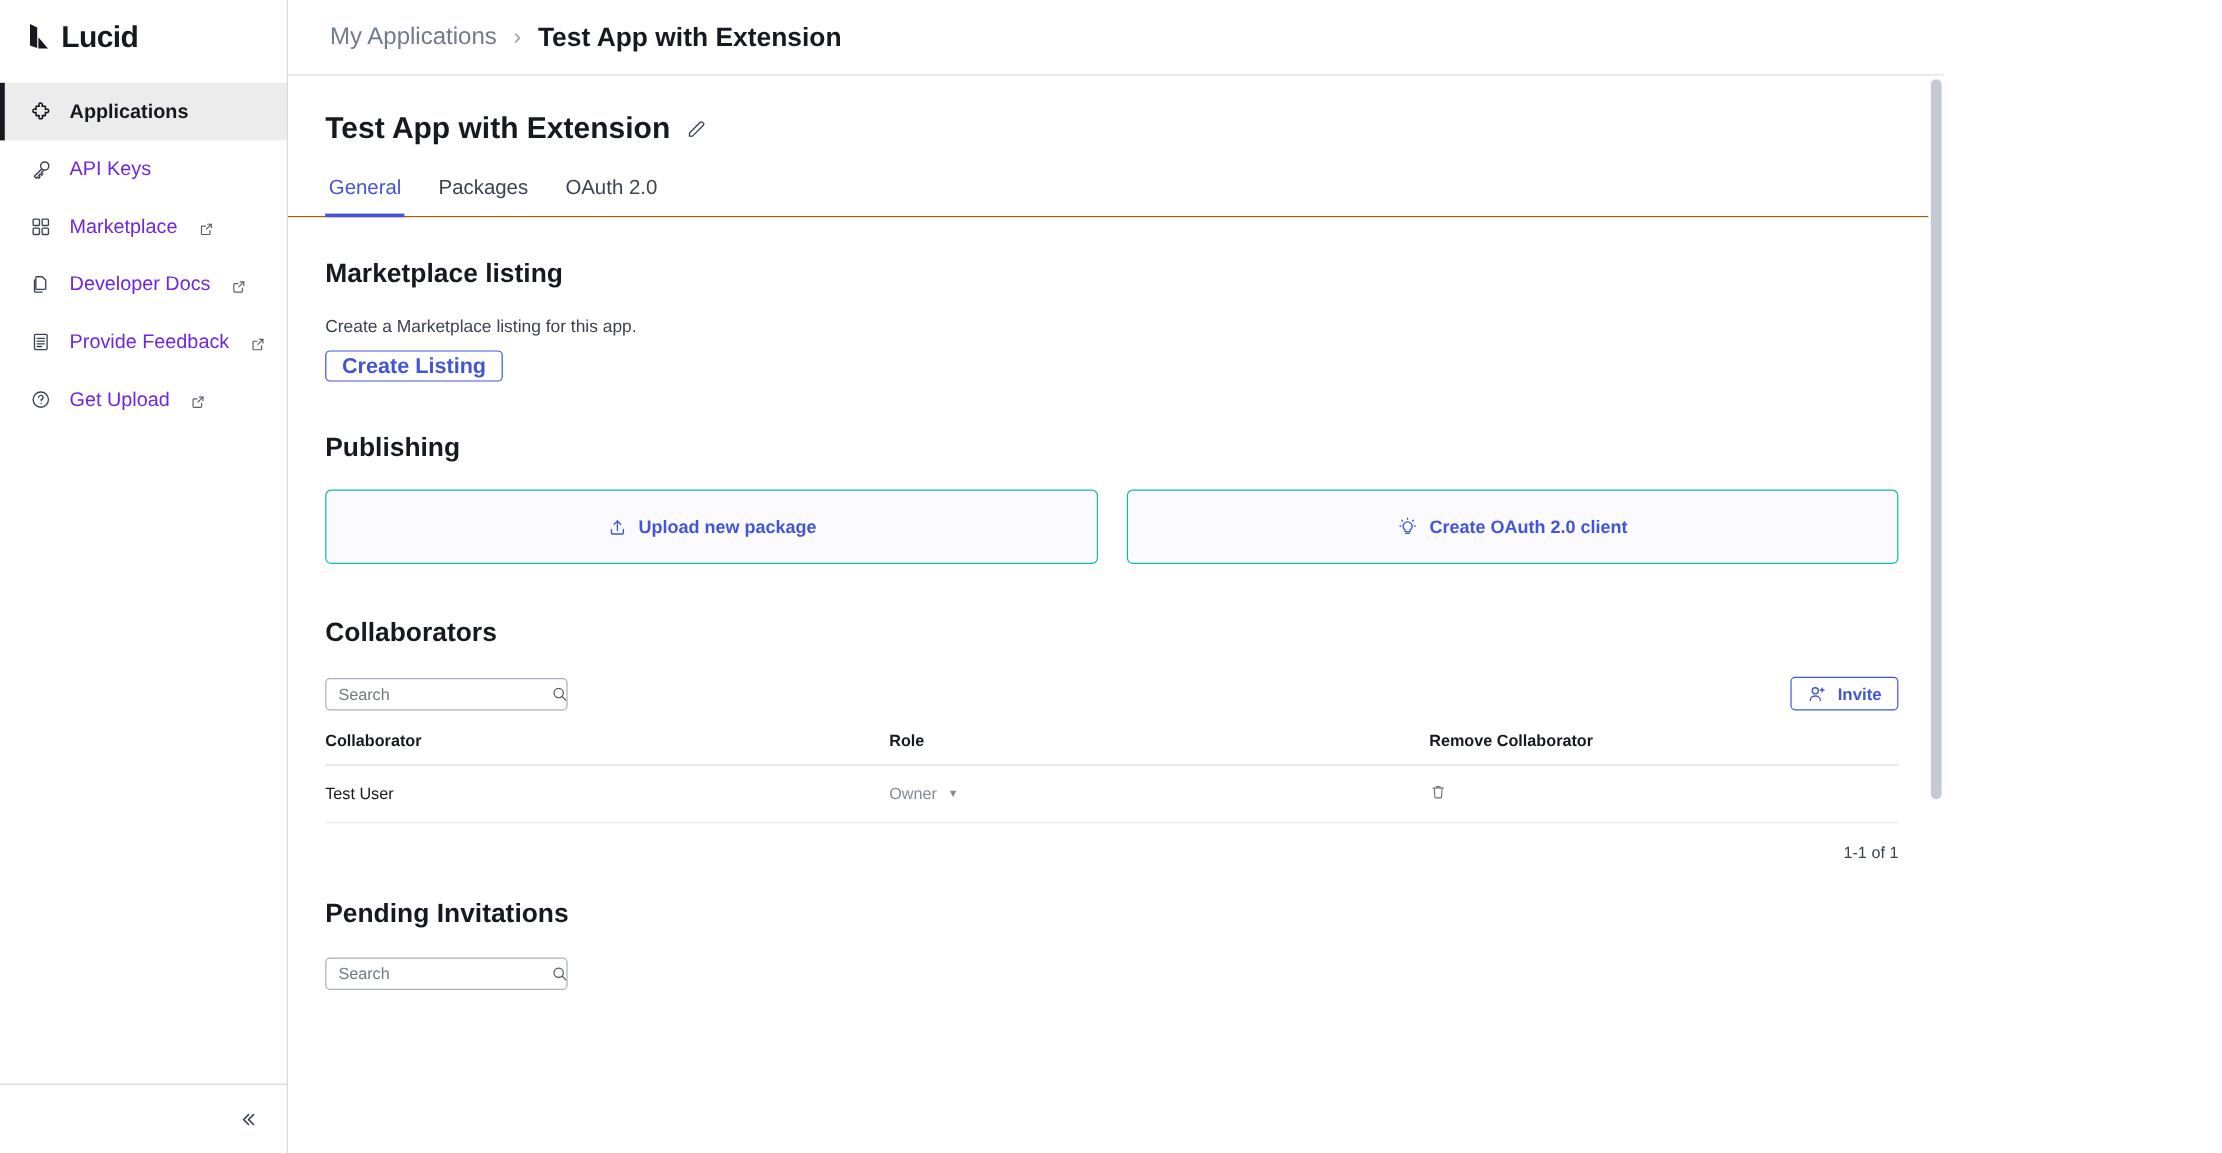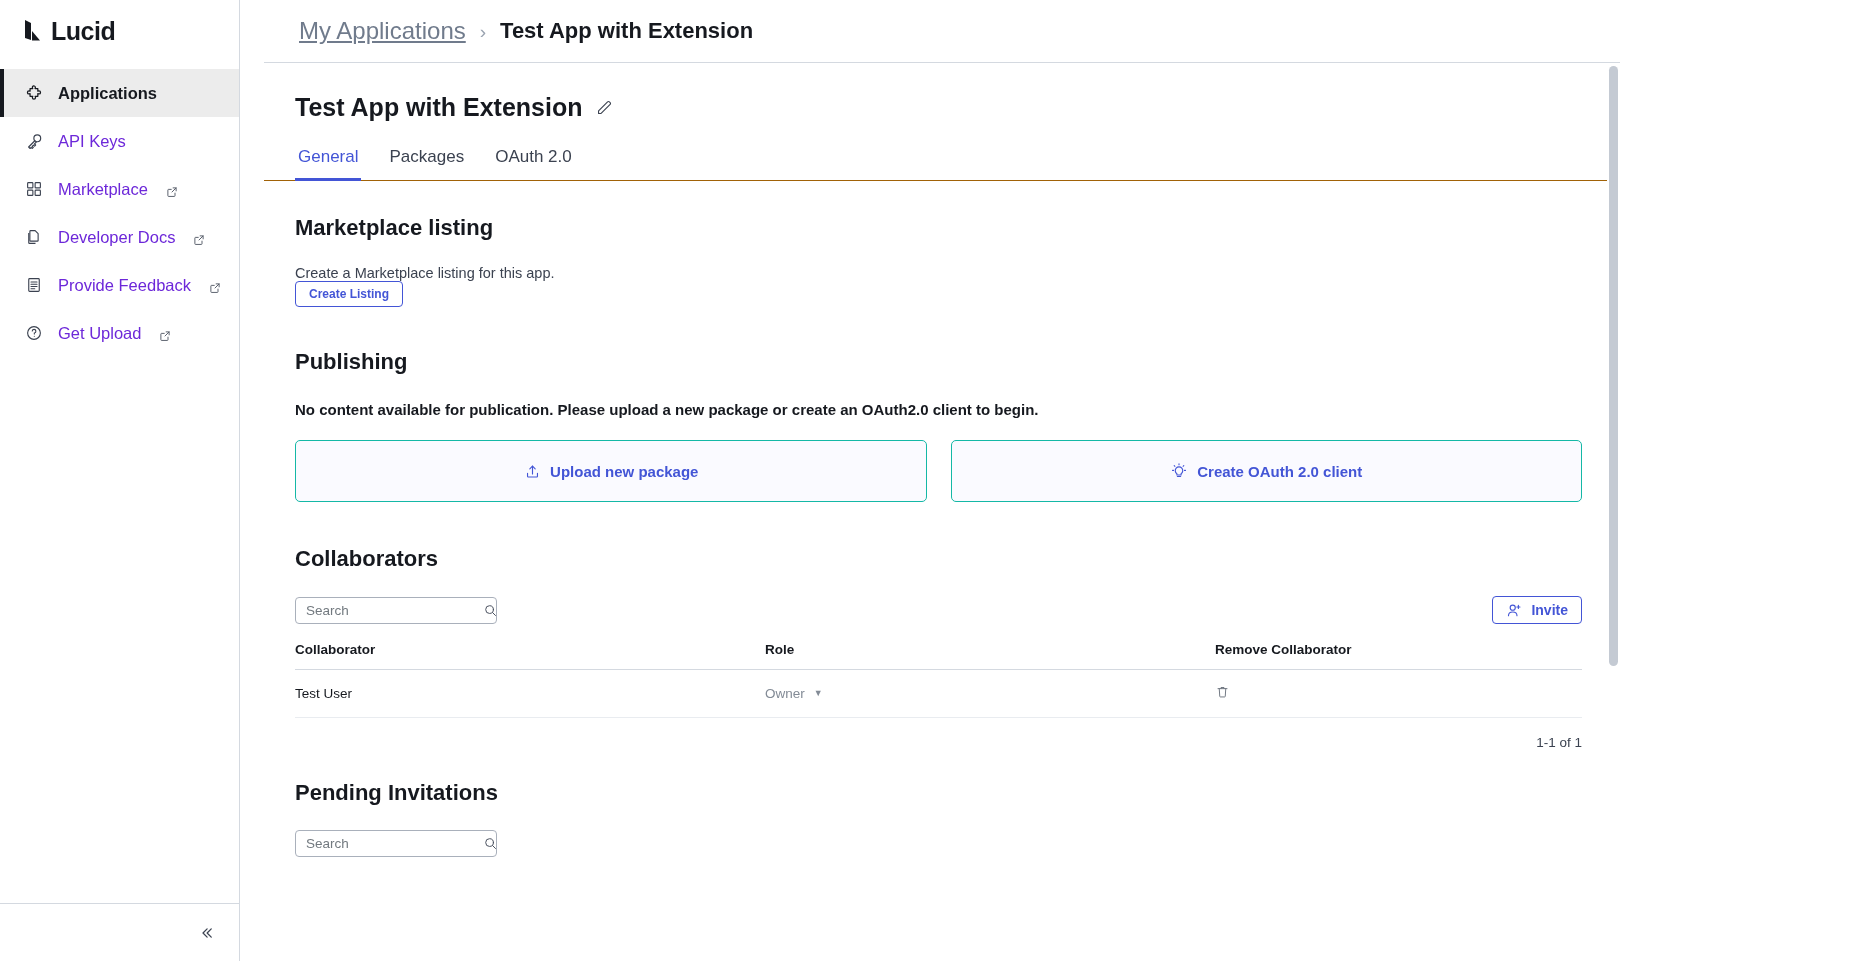--- a/index.html
+++ b/index.html
@@ -4,21 +4,21 @@
 <title>Lucid Developer Portal</title>
 <style>
   * { box-sizing: border-box; margin: 0; padding: 0; }
   html, body {
     width: 1852px; height: 961px;
     overflow: hidden;
     background: #ffffff;
     font-family: "Liberation Sans", sans-serif;
     color: #1f2532;
   }
-  .app { display: flex; width: 1620px; height: 961px; position: relative; gap: 24px; }
+  .app { display: flex; width: 1620px; height: 961px; position: relative; }
 
   
   .sidebar {
     width: 240px;
     min-width: 240px;
     height: 961px;
     background: #ffffff;
     border-right: 1px solid #d4d9e0;
     display: flex;
     flex-direction: column;
@@ -89,24 +89,23 @@
   }
   .topbar {
     height: 63px;
     border-bottom: 1px solid #d4d9e0;
     display: flex;
     align-items: center;
     padding-left: 35px;
   }
   .breadcrumb { display: flex; align-items: center; gap: 14px; }
   .bc-link {
-    font-size: 24px;
+    font-size: 20px;
     color: #707b8c;
     cursor: pointer;
-    text-decoration: underline;
   }
   .bc-sep { color: #9aa3b0; font-size: 19px; line-height: 1; }
   .bc-current { font-size: 22px; font-weight: bold; color: #16191f; }
 
   .content {
     padding: 0 0 0 0;
     height: 898px;
     overflow: hidden;
     position: relative;
   }
@@ -141,31 +140,31 @@
 
   .section { padding-left: 31px; padding-right: 38px; }
   .section-title {
     font-size: 22px;
     font-weight: bold;
     color: #16191f;
   }
   .sec-marketplace { padding-top: 34px; }
   .sec-desc { font-size: 14.5px; color: #3b4250; margin-top: 24px; }
   .btn-outline {
-    margin-top: 0;
+    margin-top: 11px;
     display: inline-flex;
     align-items: center;
     justify-content: center;
     height: 26px;
     padding: 0 13px;
     border: 1px solid #4355d6;
     border-radius: 4px;
     background: #ffffff;
     color: #4355d6;
-    font-size: 12px;
+    font-size: 18px;
     font-weight: bold;
     cursor: pointer;
     font-family: "Liberation Sans", sans-serif;
   }
 
   .sec-publishing { padding-top: 42px; }
   .publish-note {
     margin-top: 26px;
     font-size: 15px;
     font-weight: bold;
@@ -446,21 +445,20 @@
       </div>
 
       <section class="section sec-marketplace">
         <h2 class="section-title">Marketplace listing</h2>
         <p class="sec-desc">Create a Marketplace listing for this app.</p>
         <button class="btn-outline">Create Listing</button>
       </section>
 
       <section class="section sec-publishing">
         <h2 class="section-title">Publishing</h2>
-        <p class="publish-note">No content available for publication. Please upload a new package or create an OAuth2.0 client to begin.</p>
         <div class="publish-cards">
 
           <div class="pcard">
             <span class="ic">
               <svg width="17" height="17" viewBox="0 0 24 24" fill="none" stroke="#4355d6" stroke-width="1.6" stroke-linecap="round" stroke-linejoin="round">
                 <path d="M12 15.5V4.5"></path>
                   <path d="M8.2 8.3 12 4.5l3.8 3.8"></path>
                 <path d="M5 14.5v4.2a1 1 0 0 0 1 1h12a1 1 0 0 0 1-1v-4.2"></path>
               </svg>
             </span>

